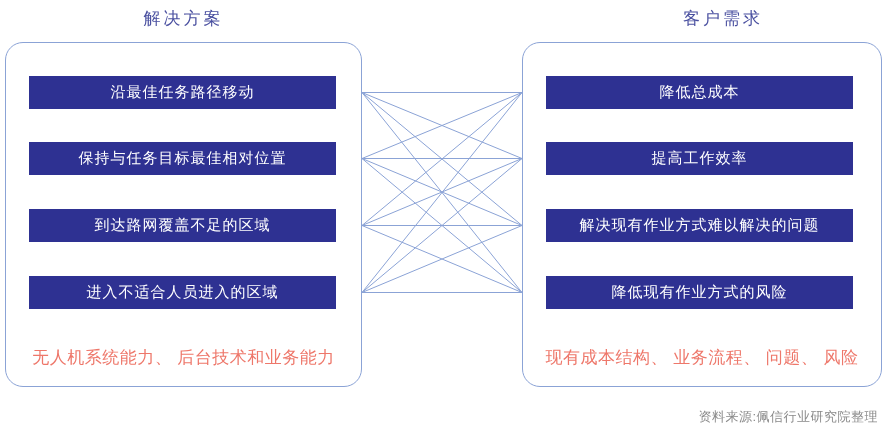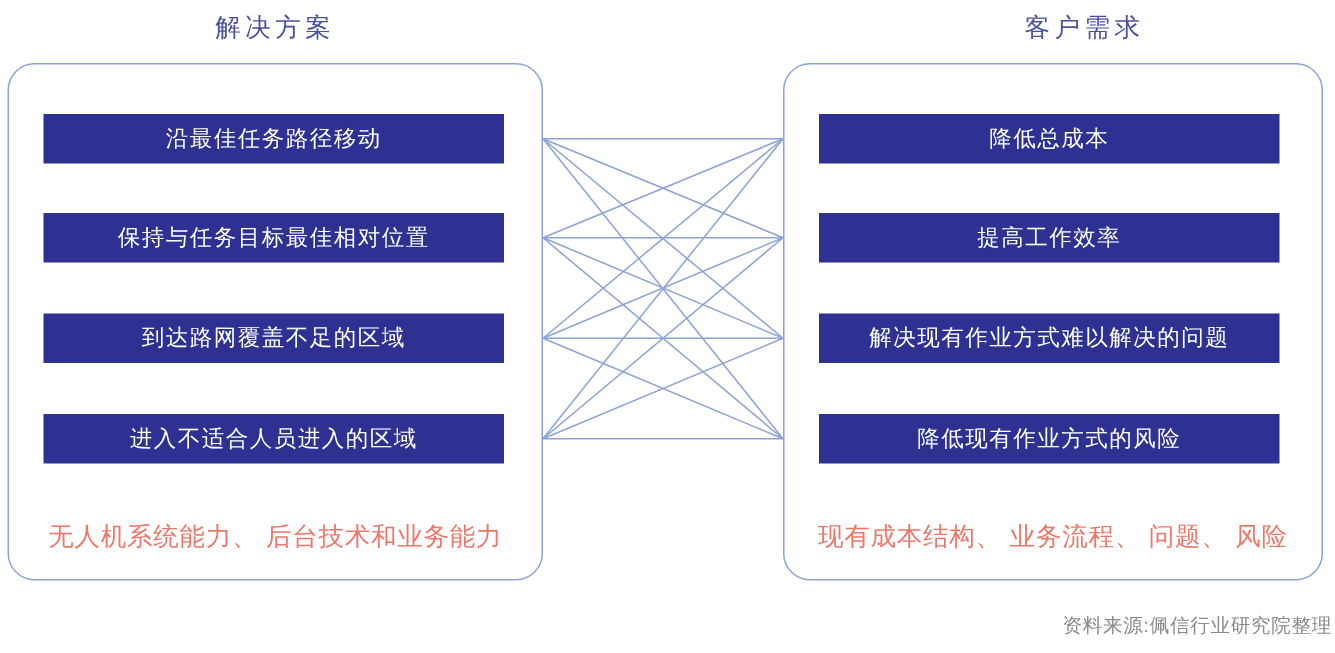--- a/index.html
+++ b/index.html
@@ -33,21 +33,21 @@
     display:flex;align-items:center;justify-content:center;
     font-size:15px;letter-spacing:1px;white-space:nowrap;
   }
   .box.b0{top:33px}.box.b1{top:99px}.box.b2{top:166px}.box.b3{top:233px}
   .caption{
     position:absolute;left:0;top:303px;width:100%;
     text-align:center;font-size:17px;color:var(--caption-text);
     white-space:pre;letter-spacing:0.5px;
   }
   .source{
-    position:absolute;right:2px;top:408px;
+    position:absolute;right:12px;top:408px;
     font-size:13px;color:var(--source-text);letter-spacing:0.5px;
   }
 </style>
 </head>
 <body>
 
 <div id="app">
 
   <svg id="links" viewBox="0 0 890 435">
       <line x1="362" y1="92.5" x2="522" y2="92.5"></line>

